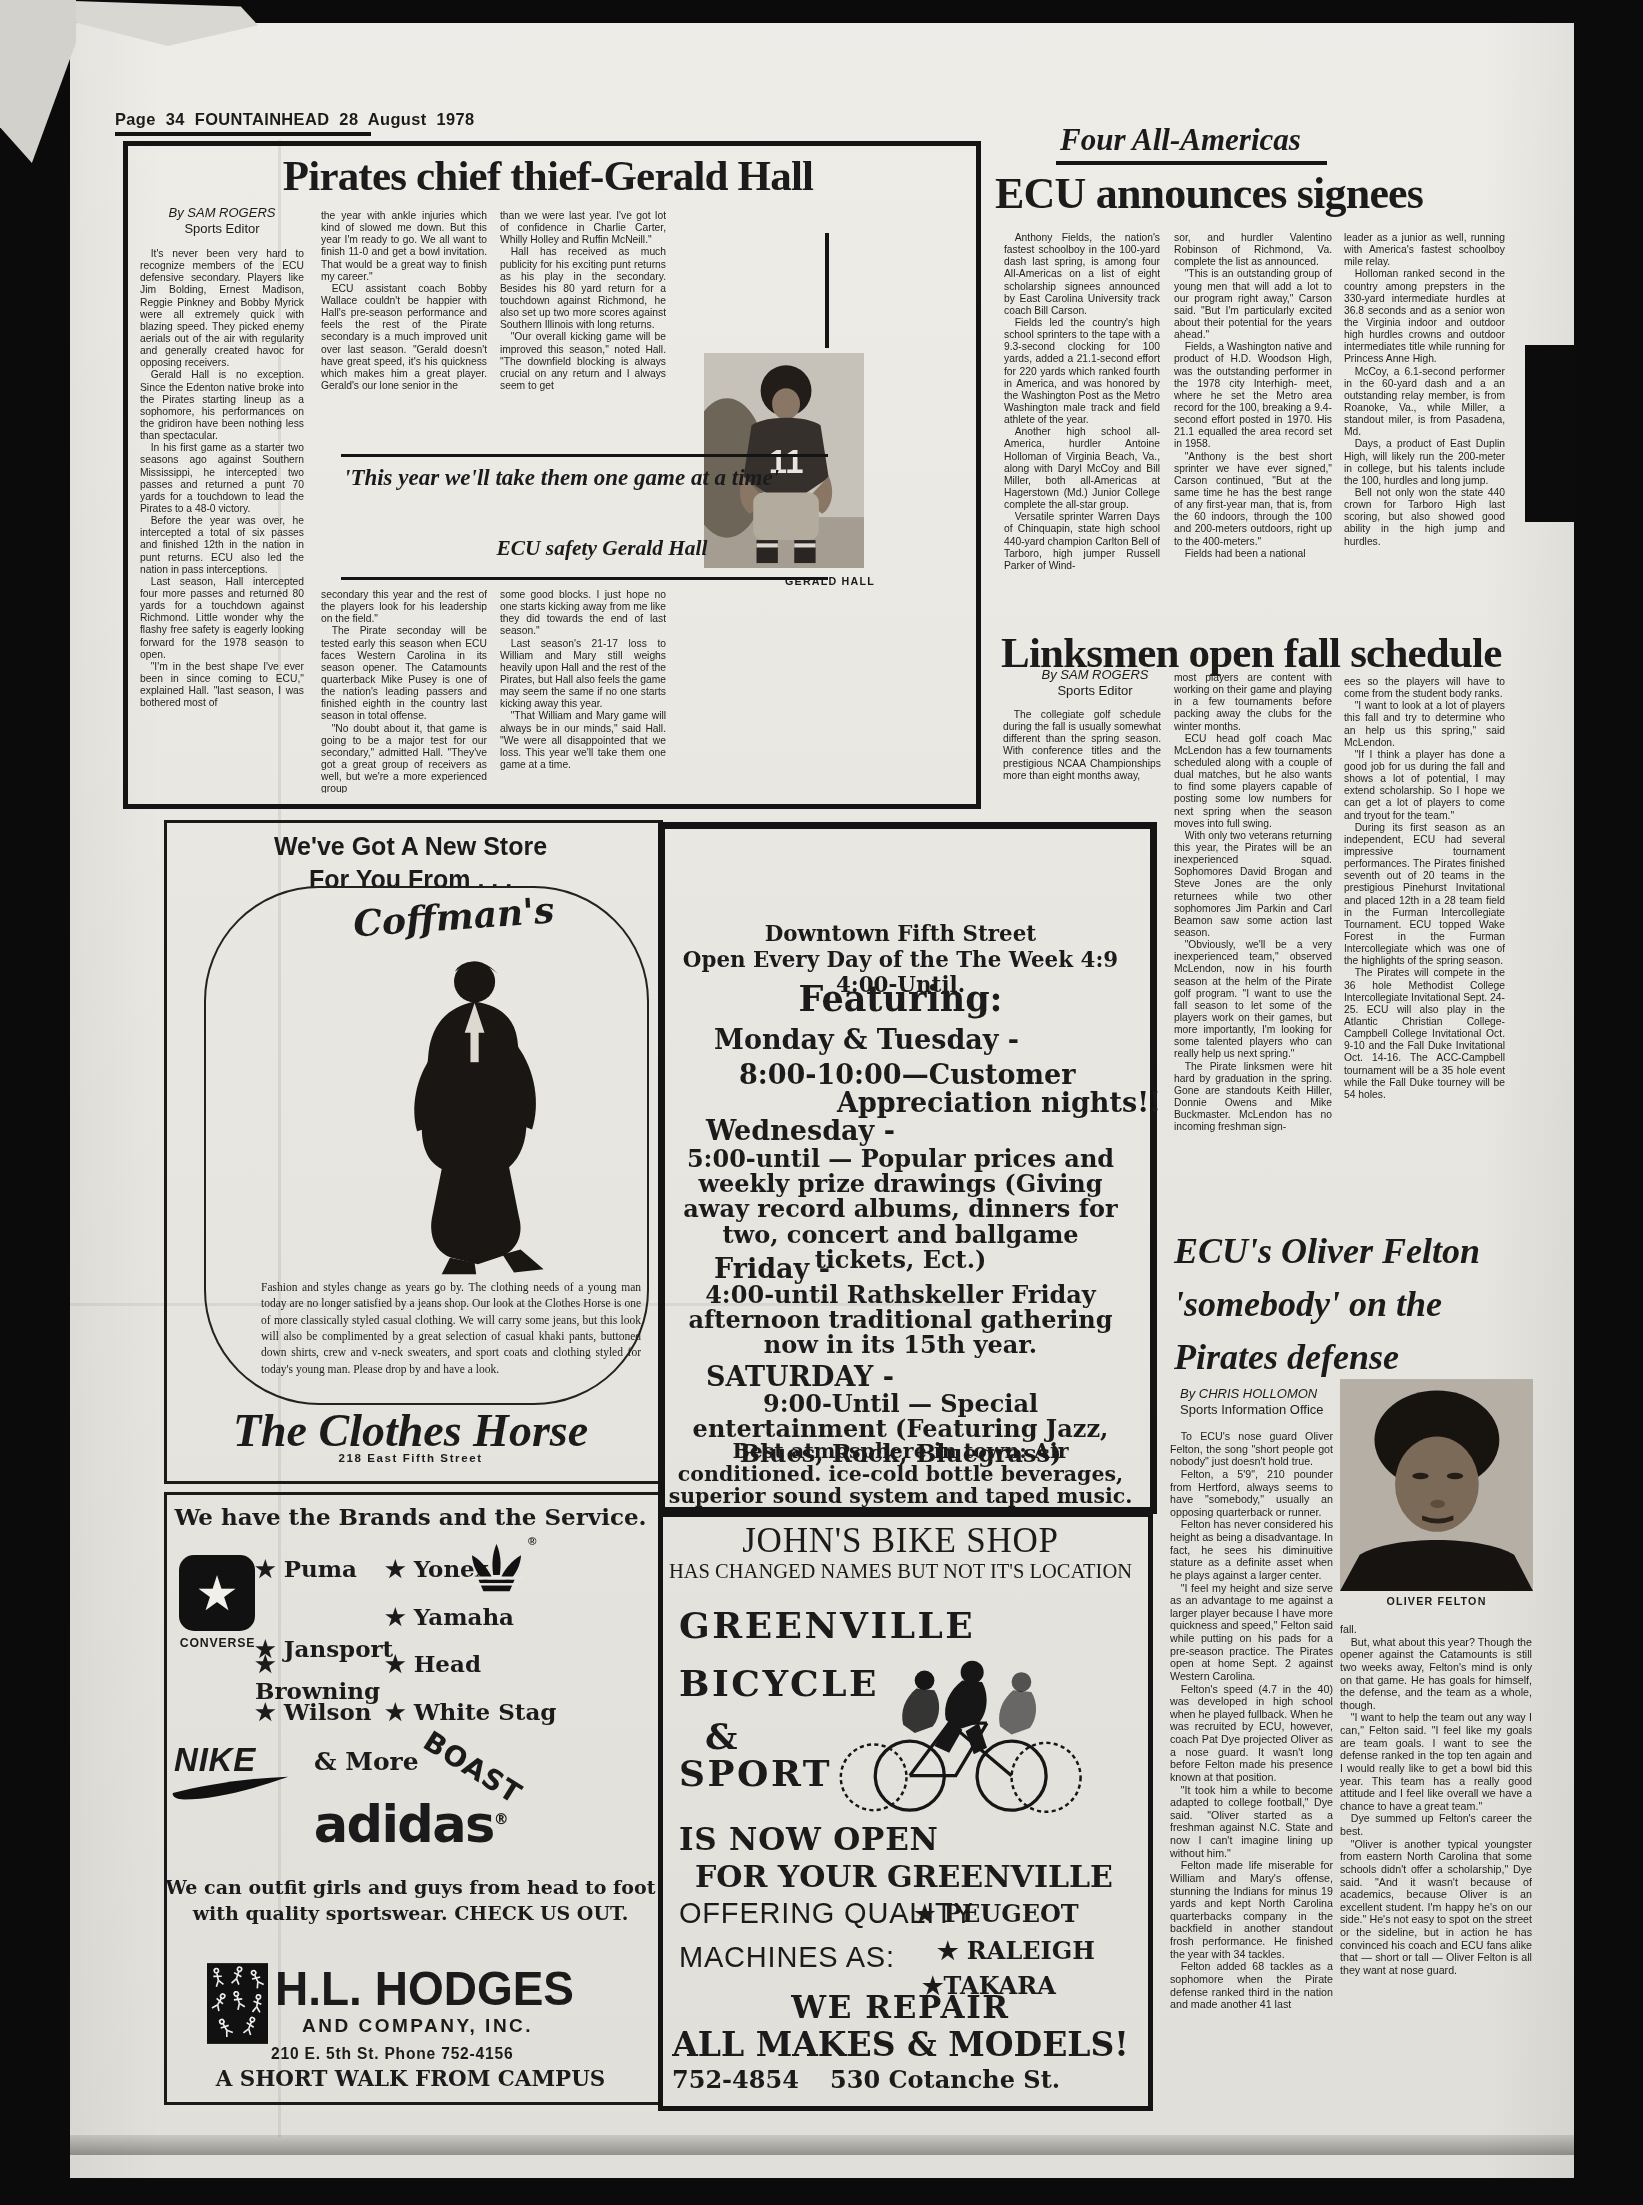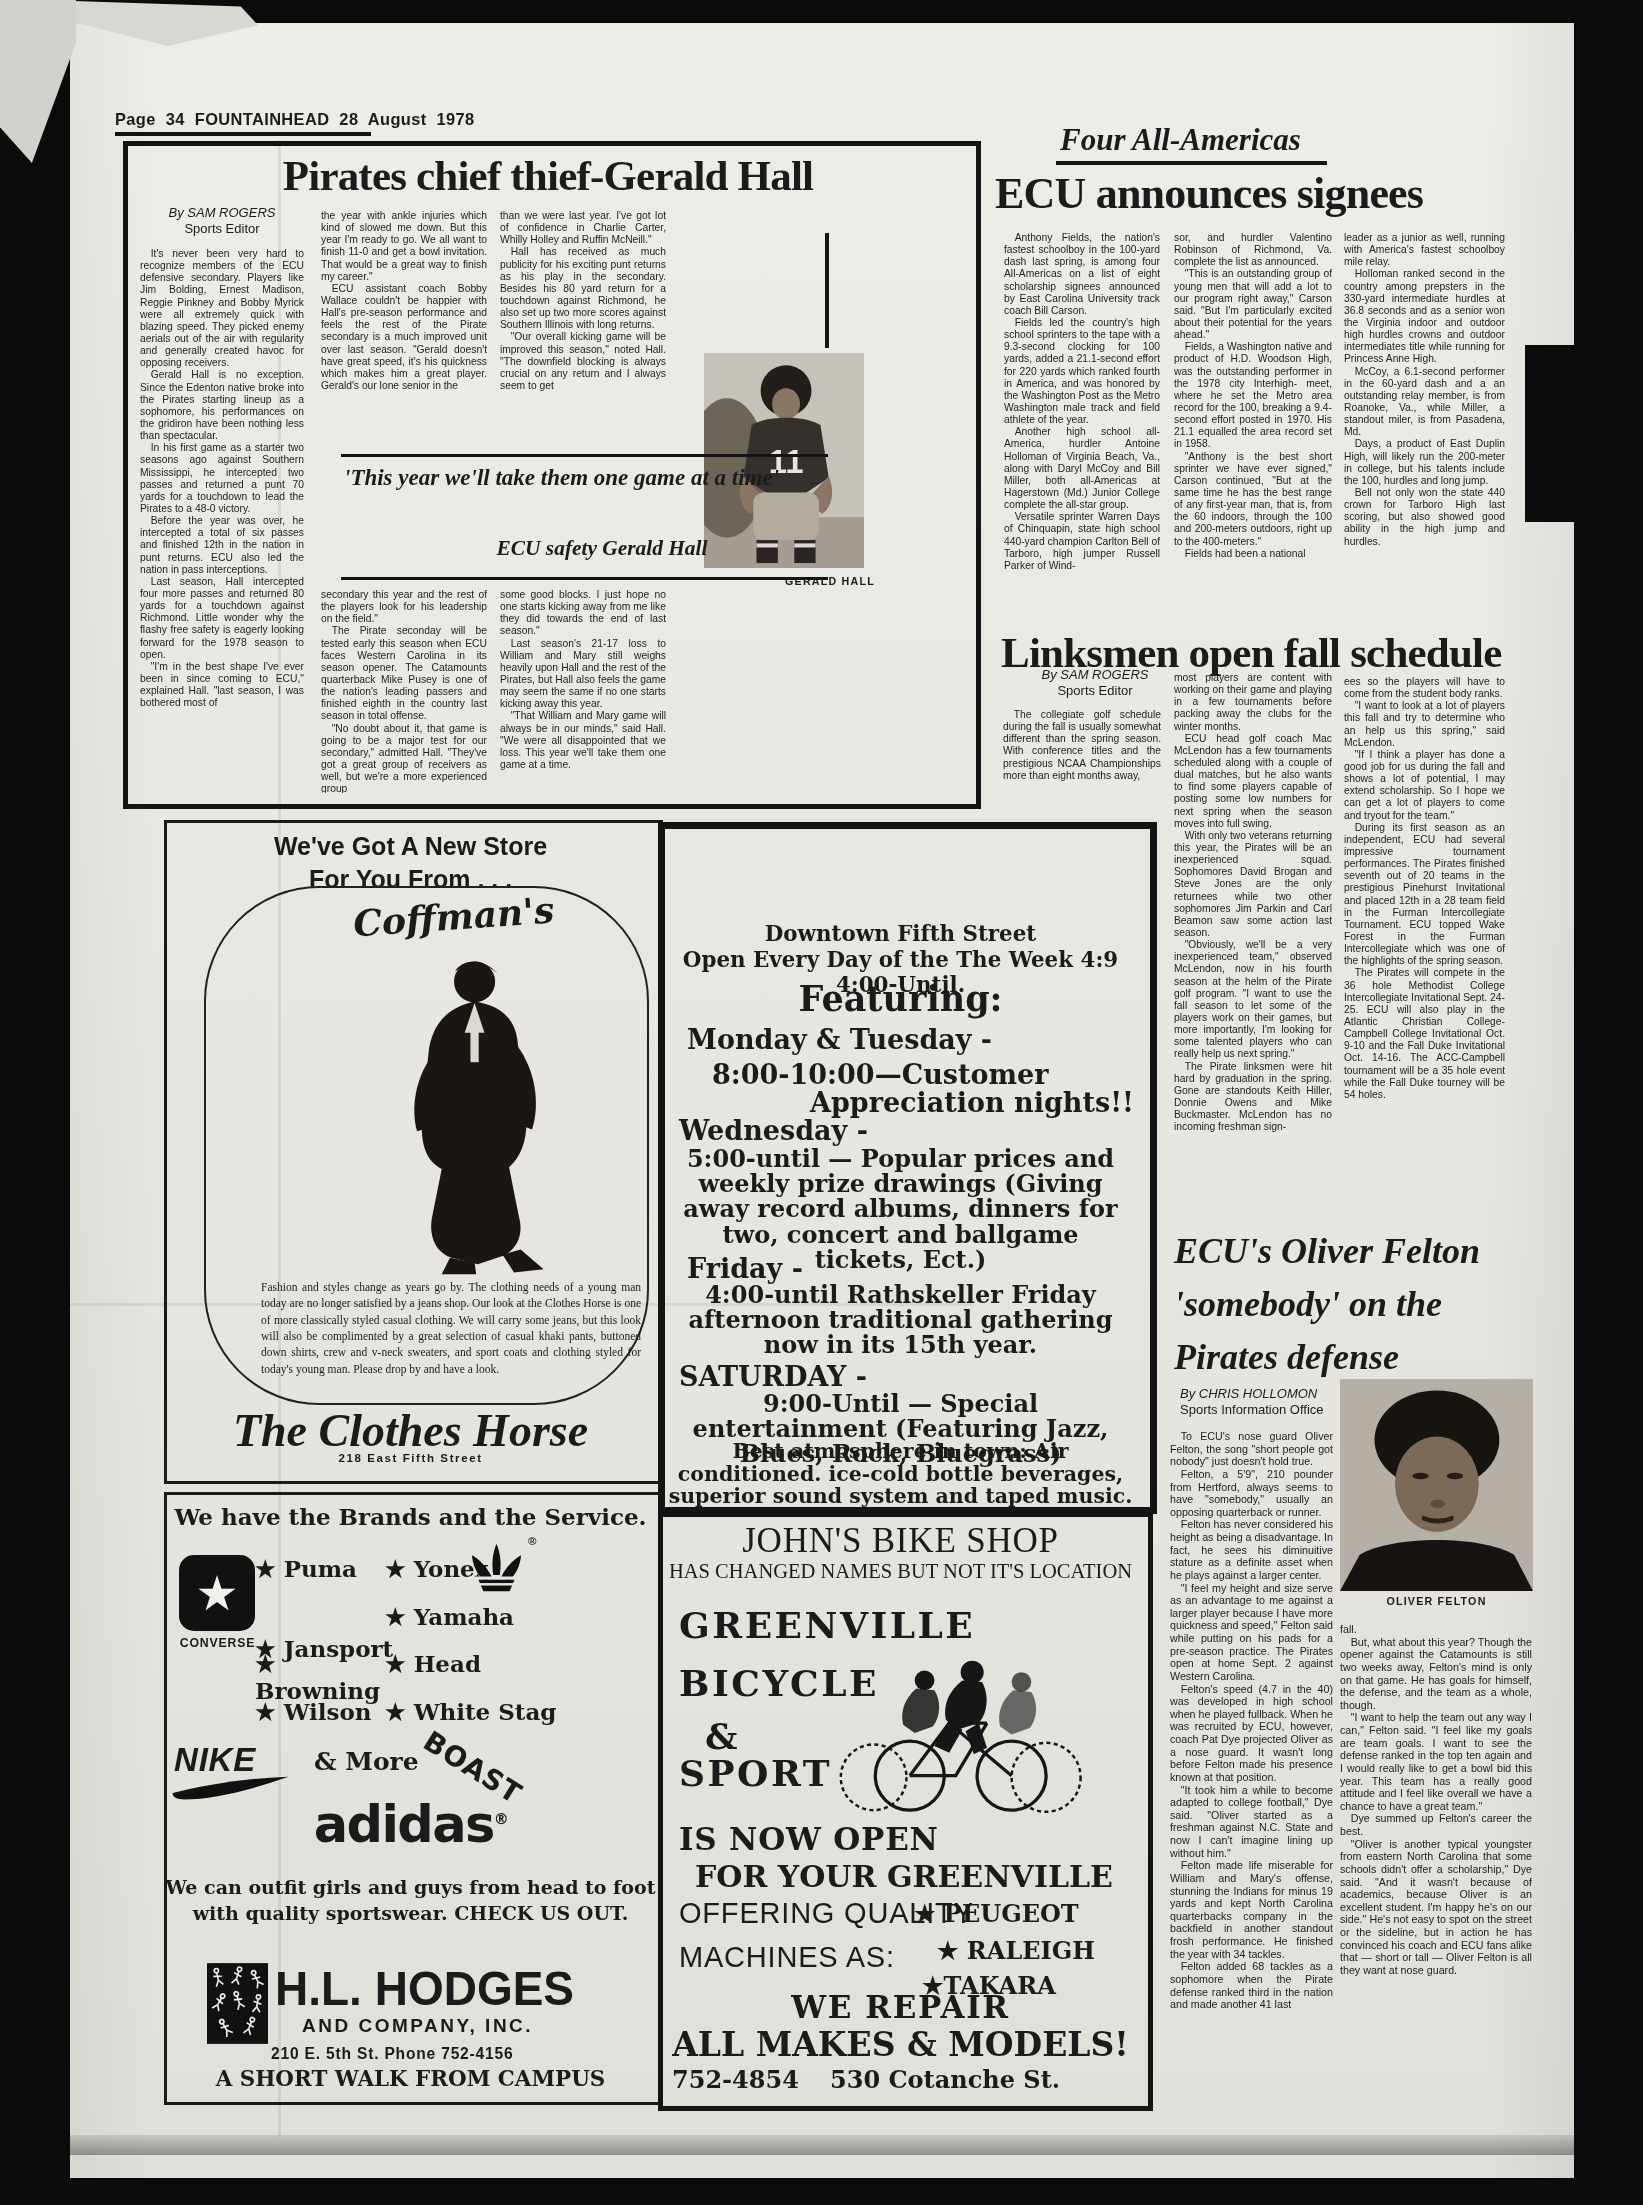--- a/index.html
+++ b/index.html
@@ -119,21 +119,21 @@
   #hodges-foot{left:164px;top:2066px;width:493px;text-align:center;font-family:"DejaVu Serif",serif;
          font-weight:bold;font-size:21.4px;}
 
   
   #rat-box{left:658px;top:822px;width:485px;height:678px;border:7.4px solid #141414;}
   .ratc{left:658px;width:485px;text-align:center;font-family:"DejaVu Serif",serif;font-weight:bold;}
   #rat-title{top:861px;font-size:46px;letter-spacing:1.6px;}
   #rat-sub1{top:921px;font-size:21.4px;}
   #rat-sub2{top:947px;font-size:21.4px;}
   #rat-feat{top:978px;font-size:35px;}
-  .ratl{font-family:"DejaVu Serif",serif;font-weight:bold;font-size:27px;}
+  .ratl{font-family:"DejaVu Serif",serif;font-weight:bold;font-size:27px;margin-left:27px;}
   #rat-mon{left:687px;top:1024px;}
   #rat-mon1{left:712px;top:1059px;}
   #rat-mon2{left:810px;top:1087px;}
   #rat-wed{left:679px;top:1115px;}
   #rat-wedtxt{left:672px;top:1146px;width:457px;text-align:center;font-family:"DejaVu Serif",serif;
               font-weight:bold;font-size:24px;line-height:1.05;}
   #rat-fri{left:687px;top:1253px;}
   #rat-fritxt{left:672px;top:1282px;width:457px;text-align:center;font-family:"DejaVu Serif",serif;
               font-weight:bold;font-size:24px;line-height:1.05;}
   #rat-sat{left:679px;top:1361px;}

